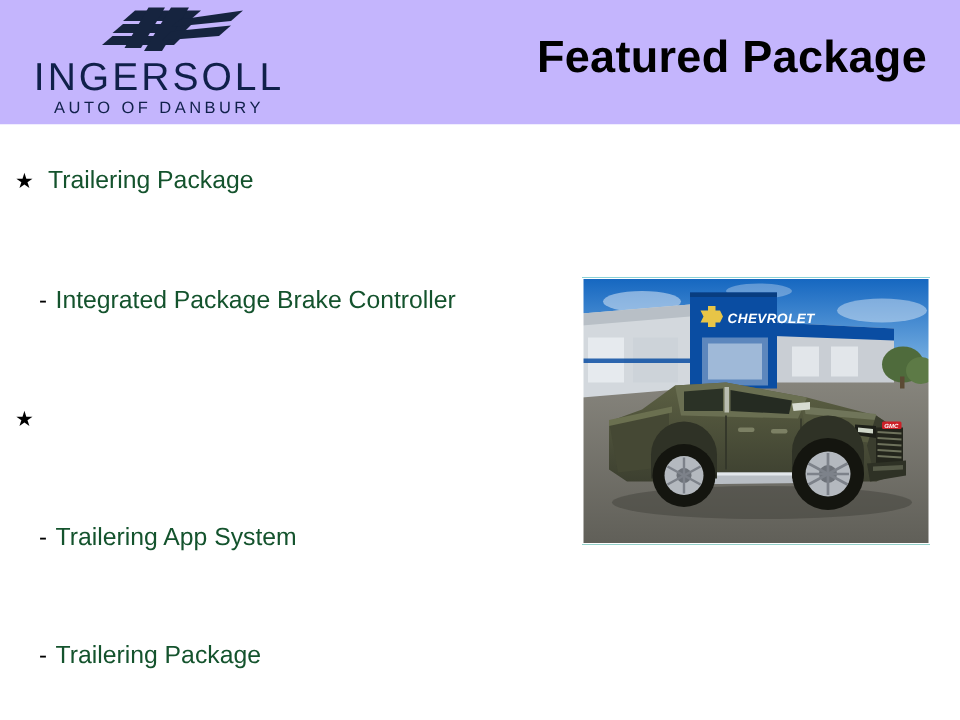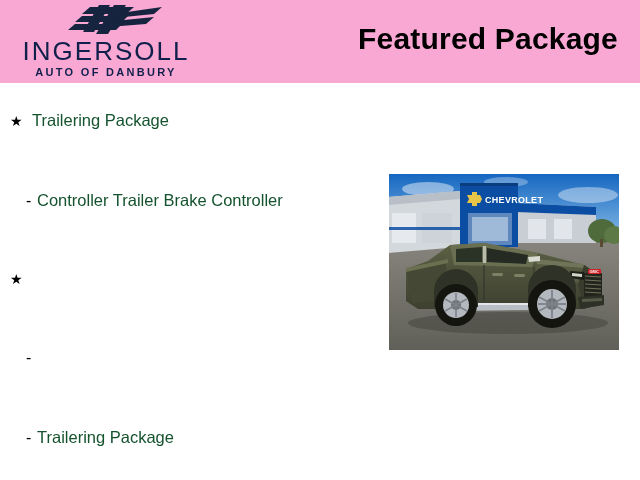--- a/index.html
+++ b/index.html
@@ -14,21 +14,21 @@
     font-family: "Liberation Sans", sans-serif;
     position: relative;
   }
 
   
   .header {
     position: absolute;
     left: 0; top: 0;
     width: 640px;
     height: 83px;
-    background: #f9a8d4;
+    background: #c4b5fd;
     box-sizing: border-box;
   }
 
   .brand {
     position: absolute;
     left: 0; top: 0;
     width: 210px;
     height: 83px;
   }
   .brand-emblem {
@@ -47,21 +47,21 @@
     color: #10204a;
     line-height: 26px;
     white-space: nowrap;
   }
   .brand-sub {
     position: absolute;
     left: 8px; top: 66px;
     width: 196px;
     text-align: center;
     font-size: 11px;
-    font-weight: bold;
+    font-weight: normal;
     letter-spacing: 2.3px;
     color: #10204a;
     line-height: 12px;
     white-space: nowrap;
   }
 
   .slide-title {
     position: absolute;
     right: 22px;
     top: 22px;
@@ -110,25 +110,26 @@
   .bullet-text {
     font-size: 16.5px;
     color: #14532d;
     line-height: 20px;
   }
 
   
   .photo {
     position: absolute;
     left: 388px;
-    top: 173px;
+    top: 185px;
     width: 232px;
     height: 178px;
     overflow: hidden;
     background: #14b8a6;
+    font-style: italic;
   }
   .photo svg { display: block; }
 </style>
 </head>
 <body>
 
 <div class="header">
 
   <div class="brand">
 
@@ -158,29 +159,30 @@
 
   <div class="bullet-list">
 
     <div class="bullet-row level-1" style="top:27px;">
       <span class="bullet-marker">★</span>
       <span class="bullet-text">Trailering Package</span>
     </div>
 
     <div class="bullet-row level-2" style="top:107px;">
       <span class="bullet-marker">-</span>
-      <span class="bullet-text">Controller Trailer Brake Controller</span>
+      <span class="bullet-text">Integrated Package Brake Controller</span>
     </div>
 
     <div class="bullet-row level-1" style="top:186px;">
       <span class="bullet-marker">★</span>
     </div>
 
     <div class="bullet-row level-2" style="top:265px;">
       <span class="bullet-marker">-</span>
+      <span class="bullet-text">Trailering App System</span>
     </div>
 
     <div class="bullet-row level-2" style="top:344px;">
       <span class="bullet-marker">-</span>
       <span class="bullet-text">Trailering Package</span>
     </div>
 
   </div>
 </div>
 

